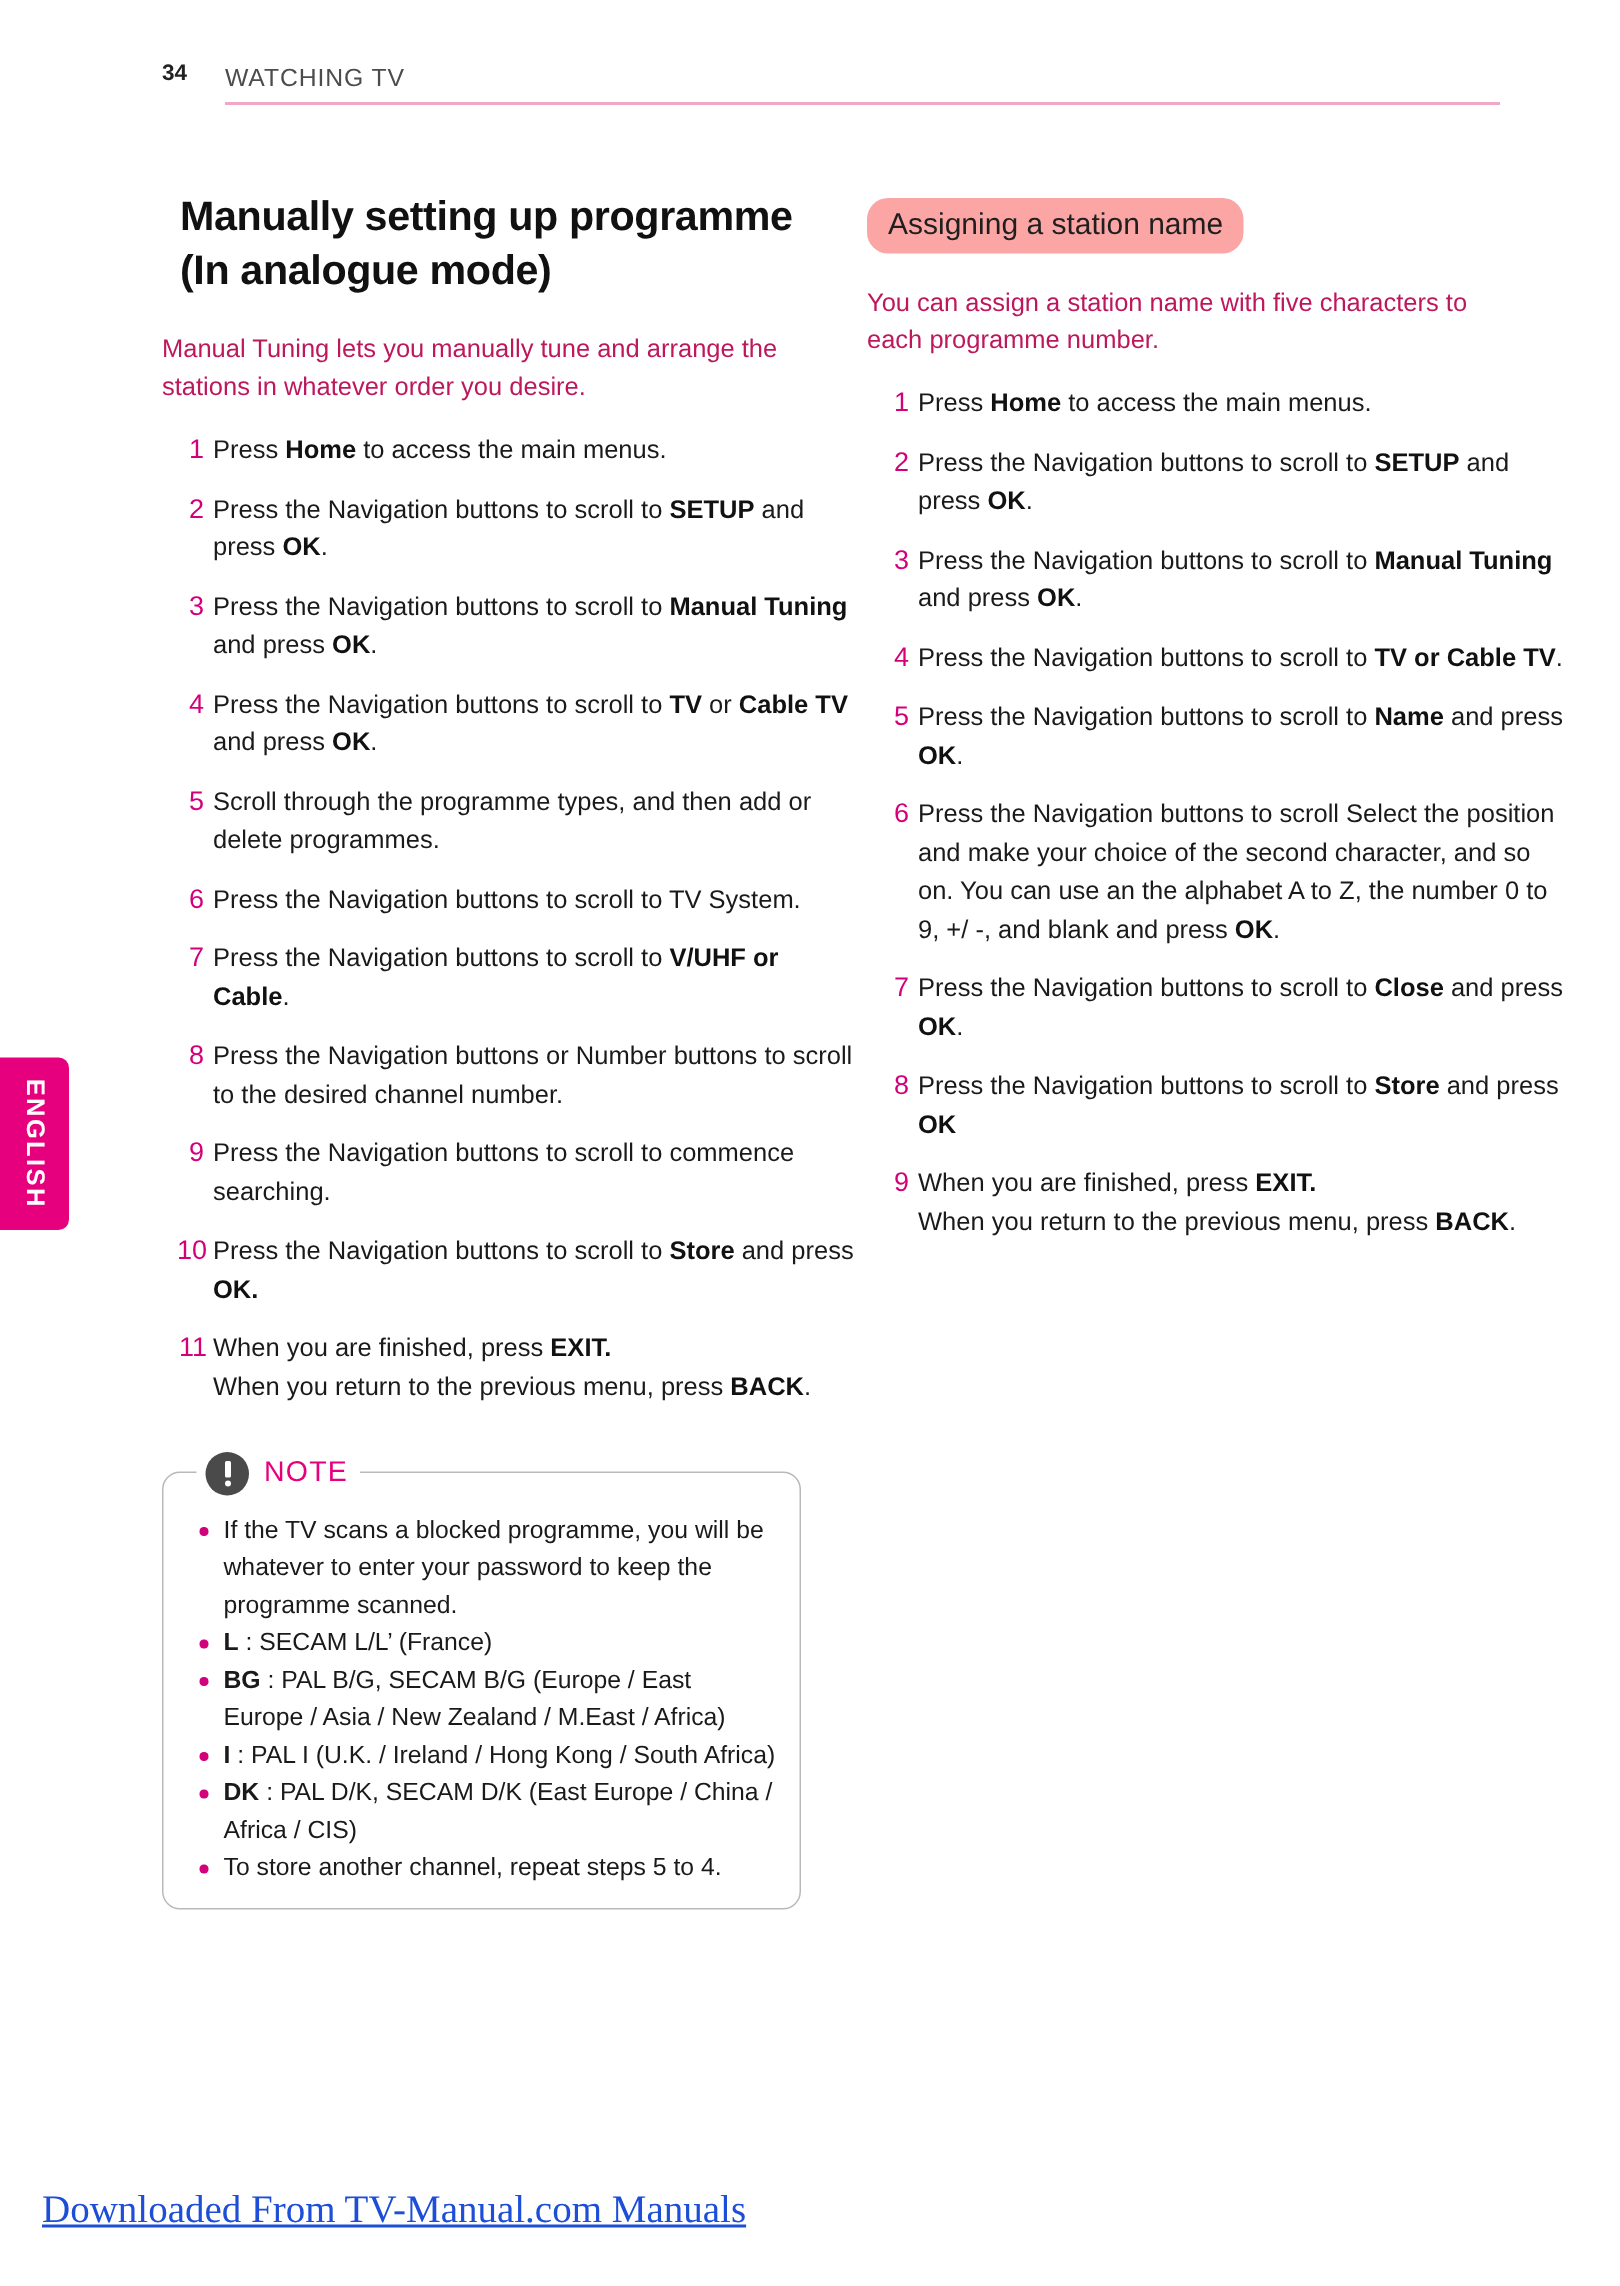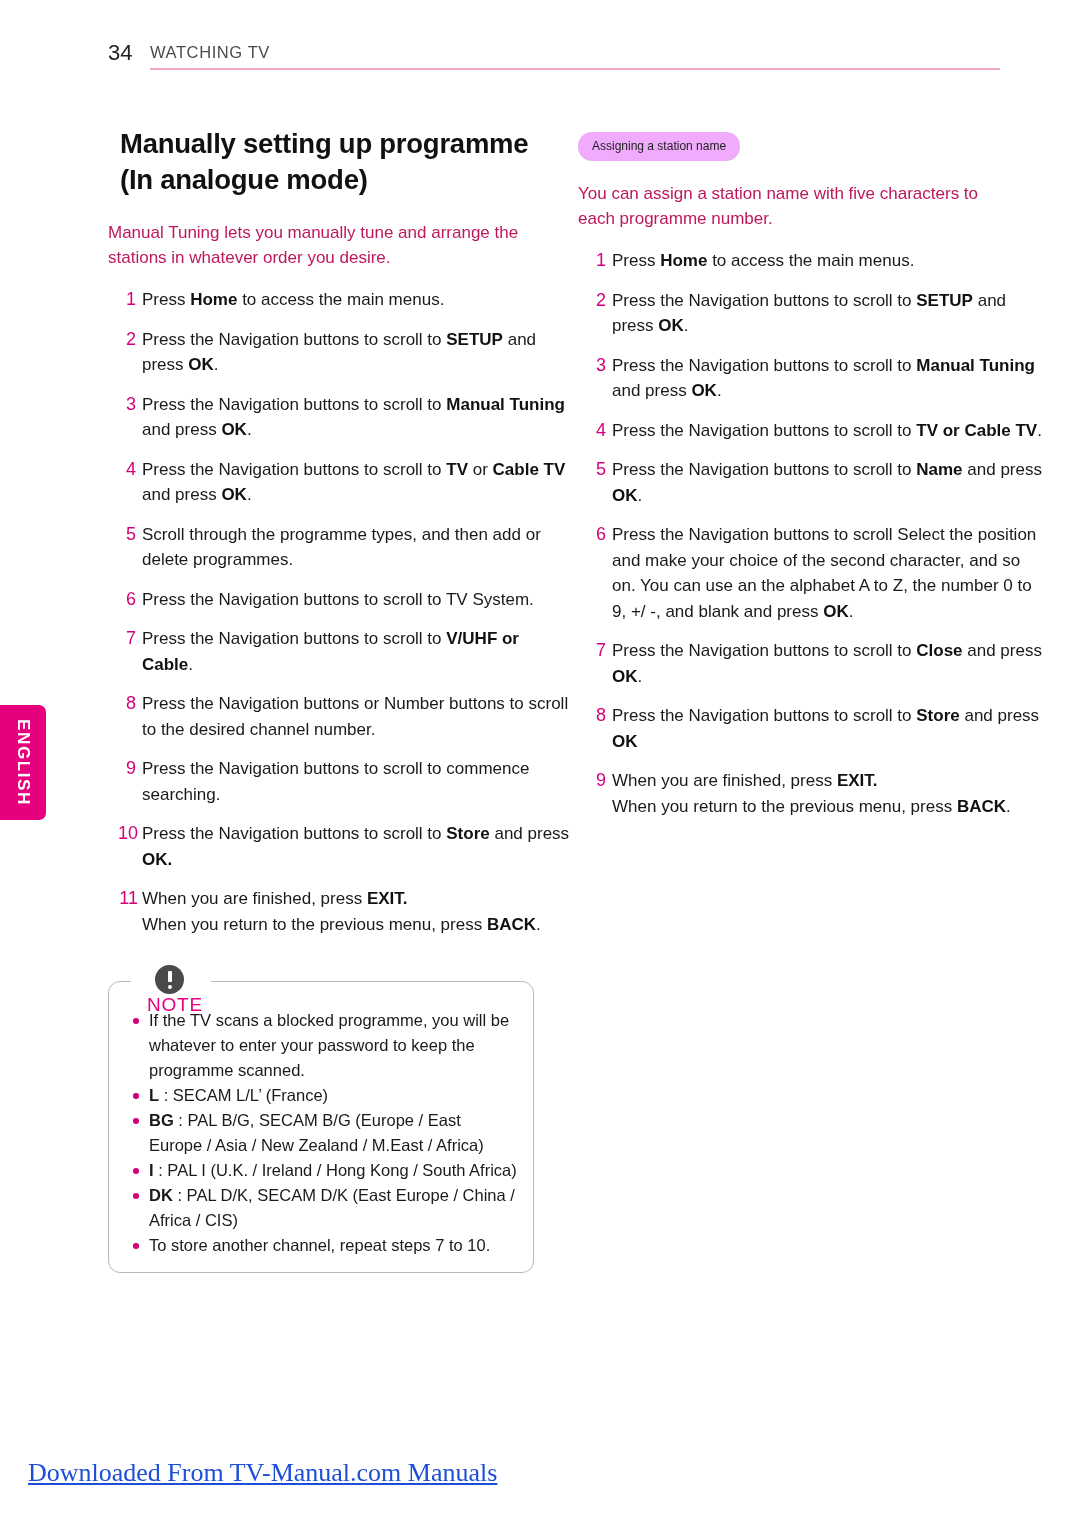--- a/index.html
+++ b/index.html
@@ -21,22 +21,22 @@
     position: absolute;
     left: 108px;
     top: 40px;
     width: 892px;
     height: 40px;
   }
   #page-header .pg-num {
     position: absolute;
     left: 0;
     top: 0;
-    font-size: 22px;
-    font-weight: normal;
+    font-size: 15px;
+    font-weight: bold;
     color: #222;
     letter-spacing: 0px;
   }
   #page-header .chapter {
     position: absolute;
     left: 42px;
     top: 3px;
     font-size: 16.5px;
     color: #4c4c4c;
     letter-spacing: 0.6px;
@@ -97,23 +97,23 @@
     line-height: 36px;
     color: #111;
     letter-spacing: -0.25px;
     margin: 18px 0 0 12px;
     width: 430px;
   }
 
   
   .tag-pill {
     display: inline-block;
-    background: #f0abfc;
+    background: #fca5a5;
     color: #1f1f1f;
-    font-size: 12px;
+    font-size: 20px;
     line-height: 1;
     padding: 8px 14px 9px 14px;
     border-radius: 14px;
     margin-top: 24px;
   }
 
   
   .intro {
     font-size: 17px;
     line-height: 25px;
@@ -158,21 +158,20 @@
   }
   .note-head {
     position: absolute;
     left: 22px;
     top: -17px;
     height: 34px;
     display: flex;
     align-items: center;
     background: #ffffff;
     padding: 0 8px 0 6px;
-    flex-direction: column;
   }
   .note-icon {
     width: 29px;
     height: 29px;
     border-radius: 50%;
     background: #4a4a4a;
     position: relative;
     flex: 0 0 auto;
   }
   .note-icon::before {
@@ -273,21 +272,21 @@
       <div class="note-head">
         <span class="note-icon"></span>
         <span class="note-title">NOTE</span>
       </div>
       <div class="note-list" id="note-list">
           <div class="note-item">If the TV scans a blocked programme, you will be whatever to enter your password to keep the programme scanned.</div>
           <div class="note-item"><b>L</b> : SECAM L/L’ (France)</div>
           <div class="note-item"><b>BG</b> : PAL B/G, SECAM B/G (Europe / East Europe / Asia / New Zealand / M.East / Africa)</div>
           <div class="note-item"><b>I</b> : PAL I (U.K. / Ireland / Hong Kong / South Africa)</div>
           <div class="note-item"><b>DK</b> : PAL D/K, SECAM D/K (East Europe / China / Africa / CIS)</div>
-          <div class="note-item">To store another channel, repeat steps 7 to 10.</div>
+          <div class="note-item">To store another channel, repeat steps 5 to 4.</div>
         </div>
     </div>
 
   </div>
 
   <div class="col" id="col-right">
 
     <span class="tag-pill">Assigning a station name</span>
 
     <p class="intro tight">You can assign a station name with five characters to each programme number.</p>

